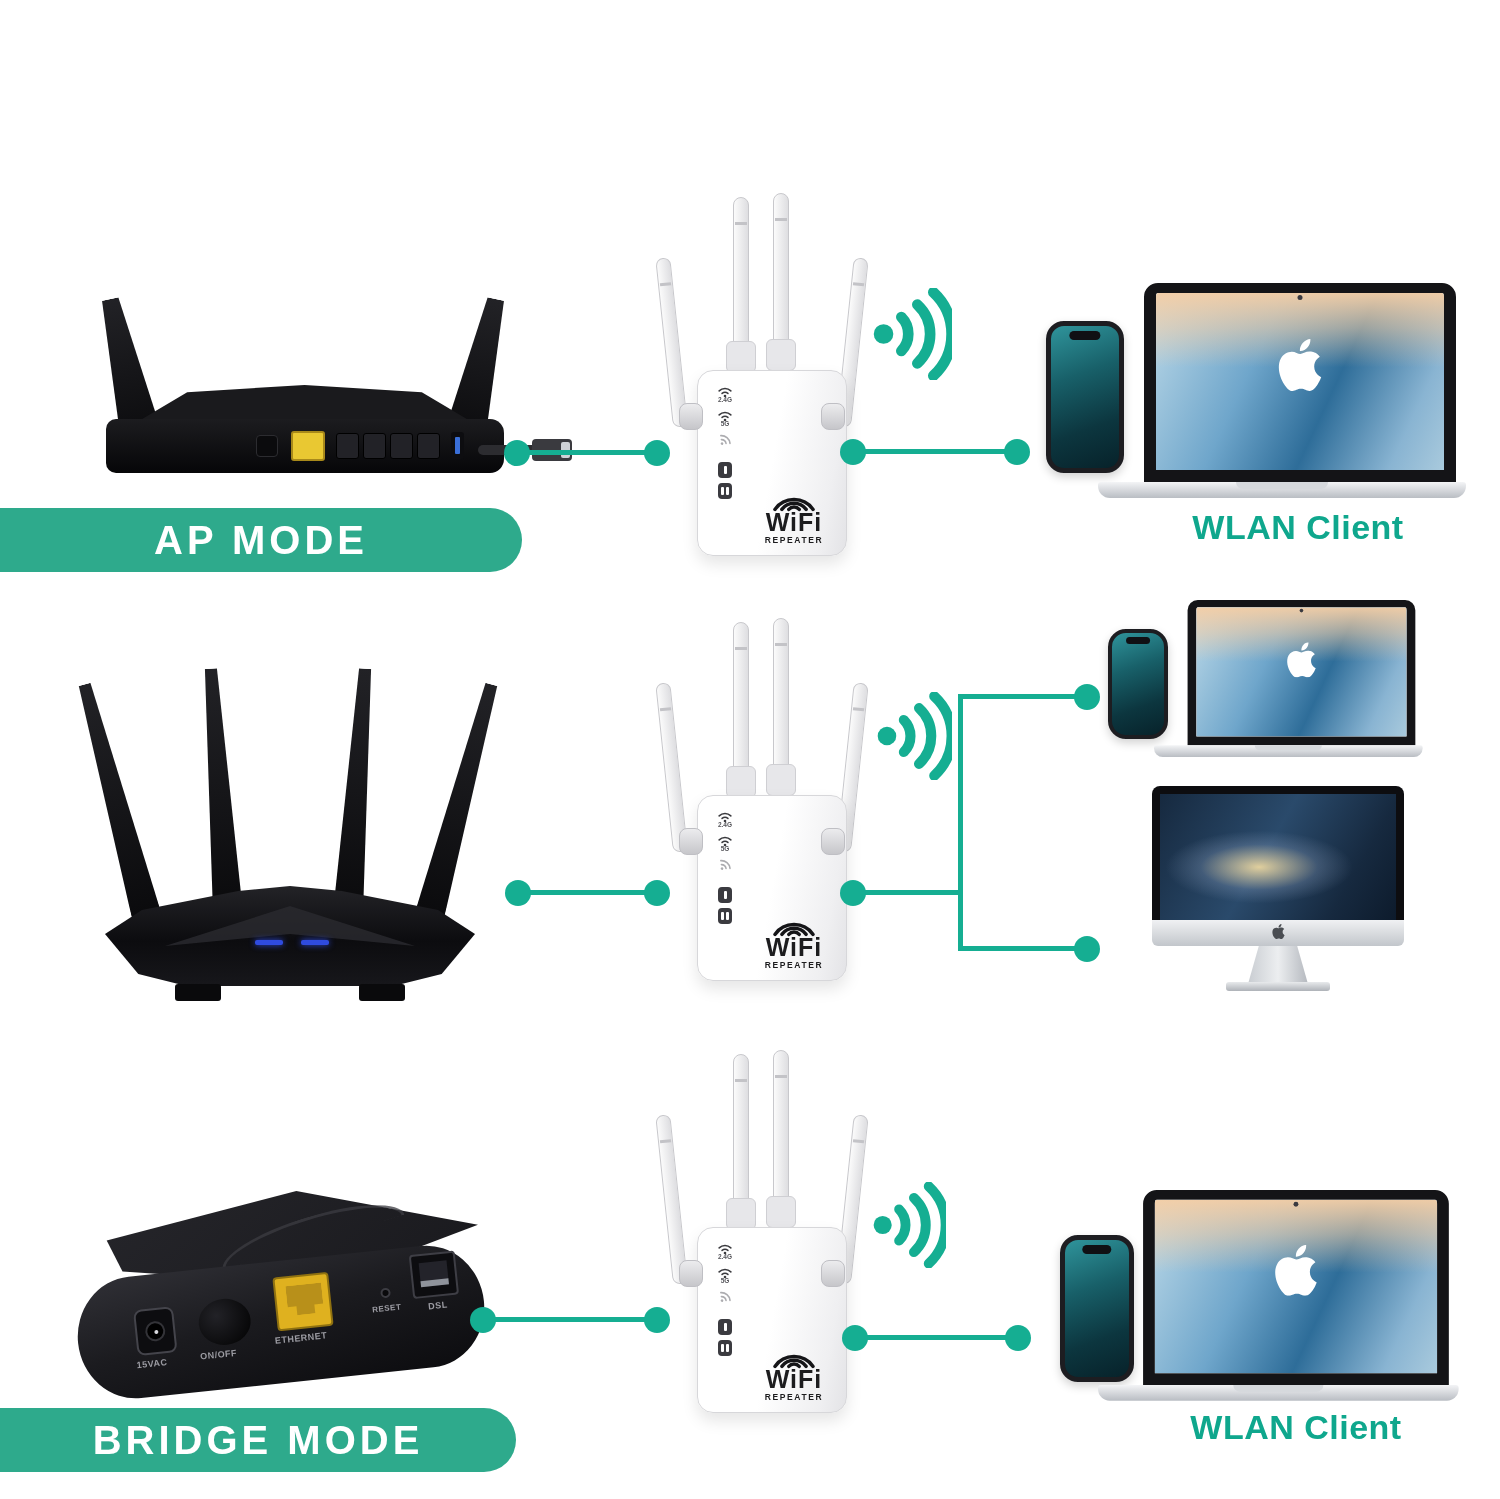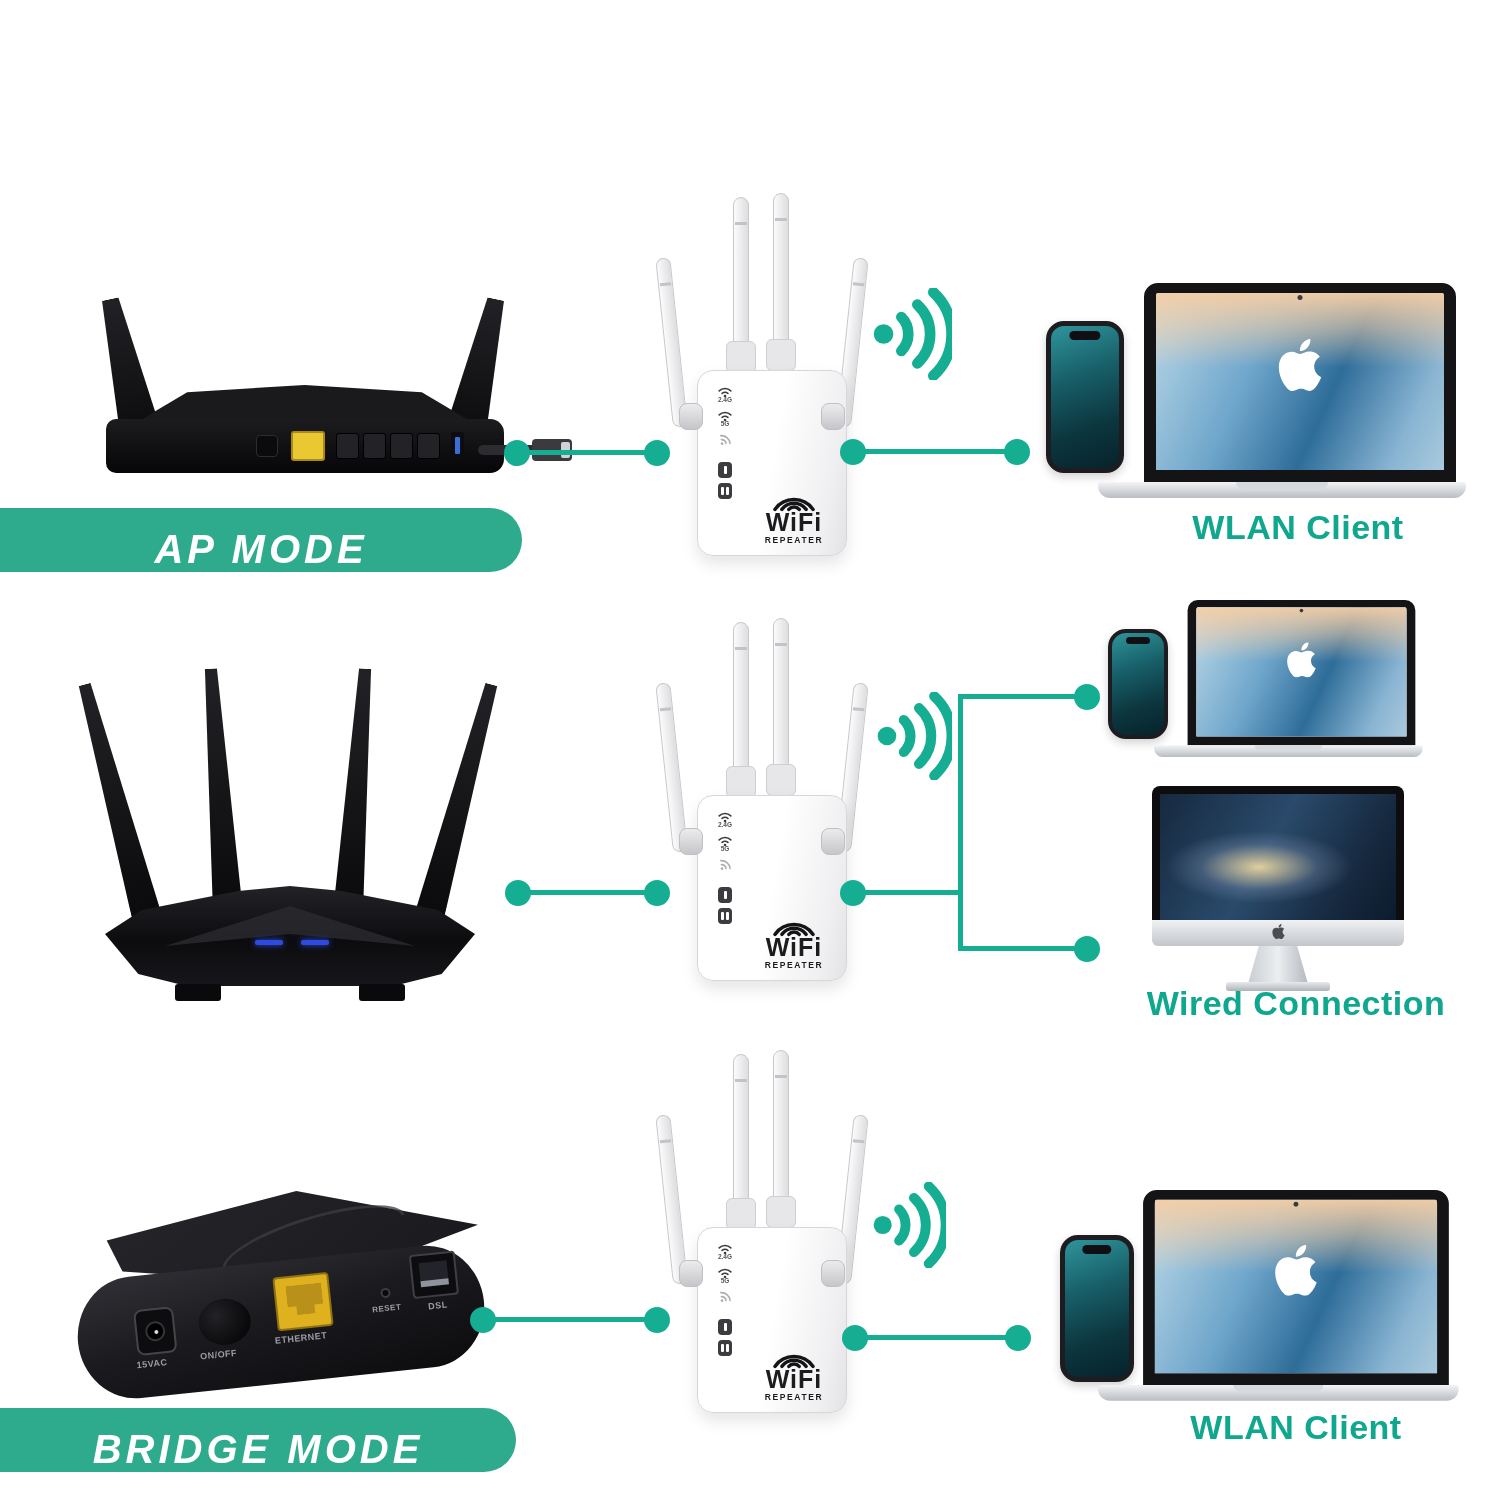--- a/index.html
+++ b/index.html
@@ -12,21 +12,21 @@
   *{box-sizing:border-box;}
   html,body{margin:0;padding:0;background:#ffffff;}
   body{width:1500px;height:1499px;font-family:"Liberation Sans",sans-serif;}
   .stage{position:relative;width:1500px;height:1499px;background:#ffffff;overflow:hidden;}
   .abs{position:absolute;}
 
   
   .title{left:56px;top:10px;font-size:98px;font-weight:800;letter-spacing:4px;
          color:var(--c-title);white-space:nowrap;}
   .pill{left:0;height:64px;width:522px;background:var(--c-pill);
-        border-radius:0 33px 33px 0;display:flex;align-items:flex-end;justify-content:center;font-style:italic;}
+        border-radius:0 33px 33px 0;display:flex;align-items:center;justify-content:center;}
   .pill span{color:var(--c-pill-text);font-size:40px;font-weight:bold;letter-spacing:4px;}
   .client-label{width:400px;text-align:center;color:var(--c-label);
         font-size:34px;font-weight:bold;letter-spacing:0.5px;}
 
   
   .hline{height:5px;background:var(--c-line);z-index:1;}
   .vline{width:5px;background:var(--c-line);z-index:1;}
   .dot{width:26px;height:26px;border-radius:50%;background:var(--c-line);z-index:3;}
 
   
@@ -420,21 +420,20 @@
       <div class="wall-galaxy"></div>
     </div>
     <div class="imac-chin">
       <span><svg width="15" height="15" viewBox="0 0 24 24" fill="#4a4d52">
             <path d="M12.152 6.896c-.948 0-2.415-1.078-3.96-1.04-2.04.027-3.91 1.183-4.961 3.014-2.117 3.675-.546 9.103 1.519 12.09 1.013 1.454 2.208 3.09 3.792 3.03 1.52-.065 2.09-.987 3.935-.987 1.831 0 2.35.987 3.96.948 1.637-.026 2.676-1.48 3.676-2.948 1.156-1.688 1.636-3.325 1.662-3.415-.039-.013-3.182-1.221-3.22-4.857-.026-3.04 2.48-4.494 2.597-4.559-1.429-2.09-3.623-2.324-4.39-2.376-2-.156-3.675 1.09-4.61 1.09zM15.53 3.83c.843-1.012 1.4-2.427 1.245-3.83-1.207.052-2.662.805-3.532 1.818-.78.896-1.454 2.338-1.273 3.714 1.338.104 2.715-.688 3.559-1.701"></path>
           </svg></span>
     </div>
     <div class="imac-stand"></div>
     <div class="imac-base"></div>
   </div>
-  <div class="abs client-label" style="left:1096px;top:984px;">Wired Connection</div>
 
 
   <div class="abs" style="left:65px;top:1185px;width:435px;height:215px;">
     <div class="abs m-topface"></div>
     <div class="abs m-groove"></div>
     <div class="abs m-front">
       <div class="m-dc">
           <i>
             <b></b>
           </i>

